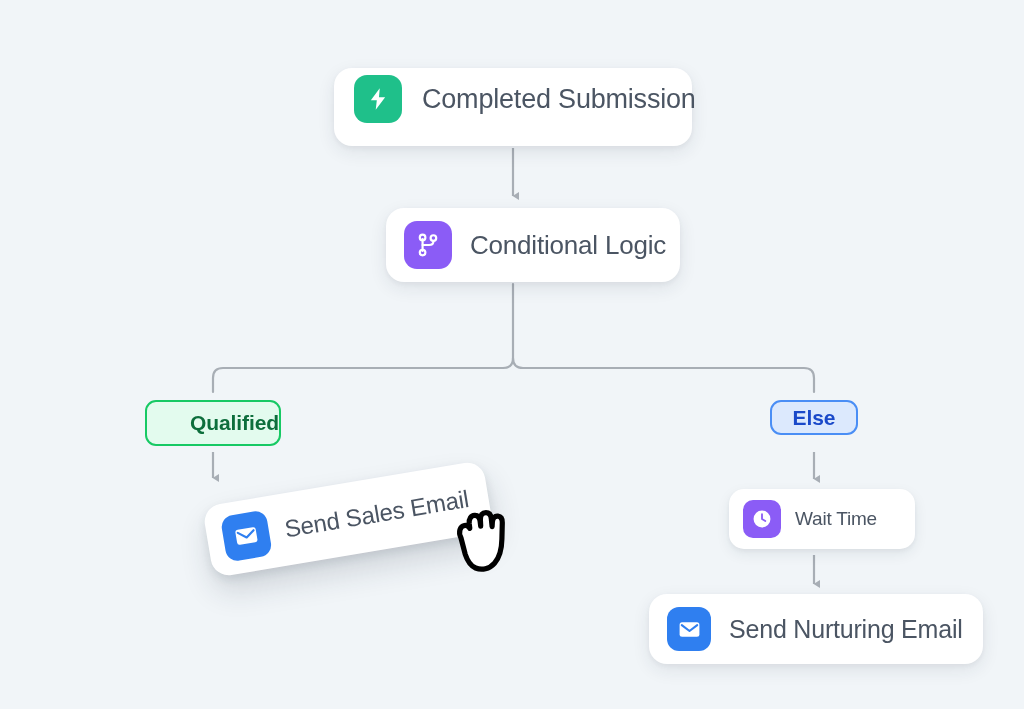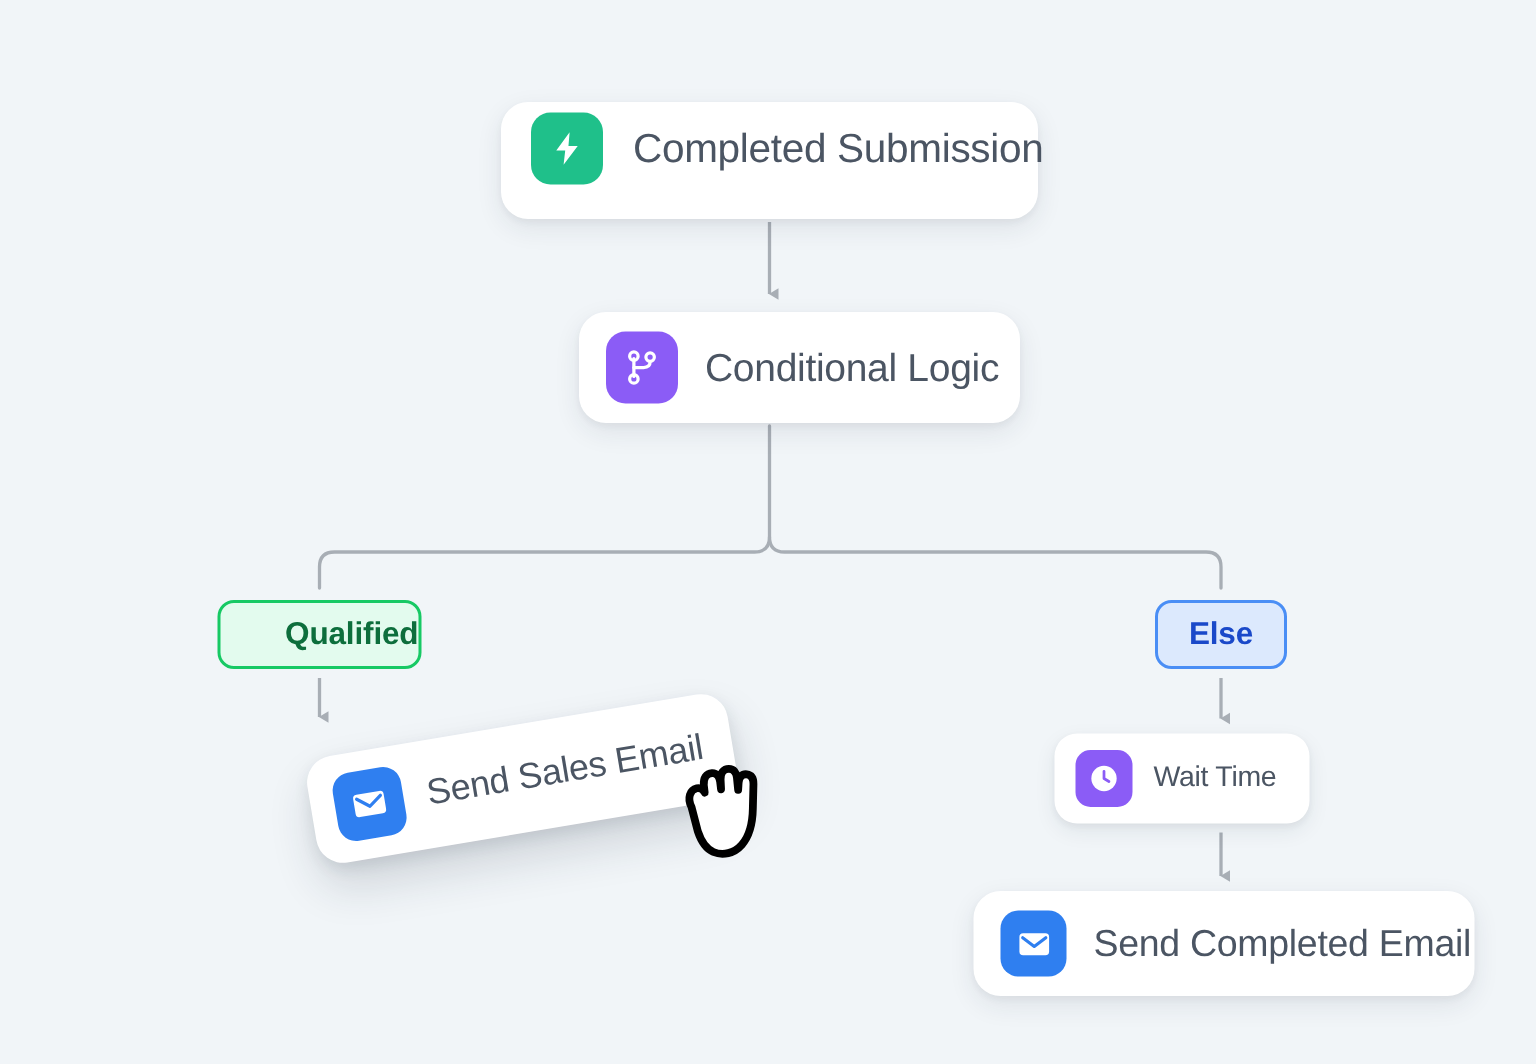--- a/index.html
+++ b/index.html
@@ -80,23 +80,23 @@
   #node-condition .node-icon {
     width: 48px;
     height: 48px;
     background: #8b5cf6;
     border-radius: 13px;
   }
   #node-condition .node-label { font-size: 26px; }
 
   
   #node-wait {
-    left: 703px;
+    left: 729px;
     top: 489px;
-    width: 170px;
+    width: 186px;
     height: 60px;
     padding: 0 20px 0 14px;
     gap: 14px;
     border-radius: 15px;
     box-shadow: 0 5px 14px rgba(31, 45, 61, .08), 0 2px 4px rgba(31, 45, 61, .05);
   }
   #node-wait .node-icon {
     width: 38px;
     height: 38px;
     background: #8b5cf6;
@@ -163,21 +163,21 @@
     height: 46px;
     background: #e3fbee;
     border-color: #17c964;
     color: #0d6e3c;
     padding-left: 43px;
   }
   #pill-else {
     left: 770px;
     top: 400px;
     width: 88px;
-    height: 46px;
+    height: 35px;
     background: #dce9fd;
     border-color: #4a8ef5;
     color: #1a49c9;
   }
 
   
   #drag-cursor {
     position: absolute;
     left: 452px;
     top: 508px;
@@ -261,21 +261,21 @@
     <span class="node-label">Wait Time</span>
   </div>
 
   <div class="node" id="node-nurturing">
     <span class="node-icon">
       <svg width="25" height="25" viewBox="0 0 24 24" xmlns="http://www.w3.org/2000/svg">
         <rect x="2.5" y="5" width="19" height="14" rx="2.4" fill="#ffffff"></rect>
         <path d="M4.6 7.8 L12 13.4 L19.4 7.8" fill="none" stroke="#2f7ff0" stroke-width="2" stroke-linecap="round" stroke-linejoin="round"></path>
       </svg>
     </span>
-    <span class="node-label">Send Completed Email</span>
+    <span class="node-label">Send Nurturing Email</span>
   </div>
 
   <svg id="drag-cursor" viewBox="0 0 62 66" xmlns="http://www.w3.org/2000/svg">
     <path d="M9 30
              C6 24 8 18.5 12.5 17.5
              C15 17 16.8 18.4 17.8 20.4
              L17.2 15.5
              C16.8 10.6 19 7.6 22.6 7.4
              C25.8 7.2 27.6 9.6 28.1 13.2
              L28.7 18.2

